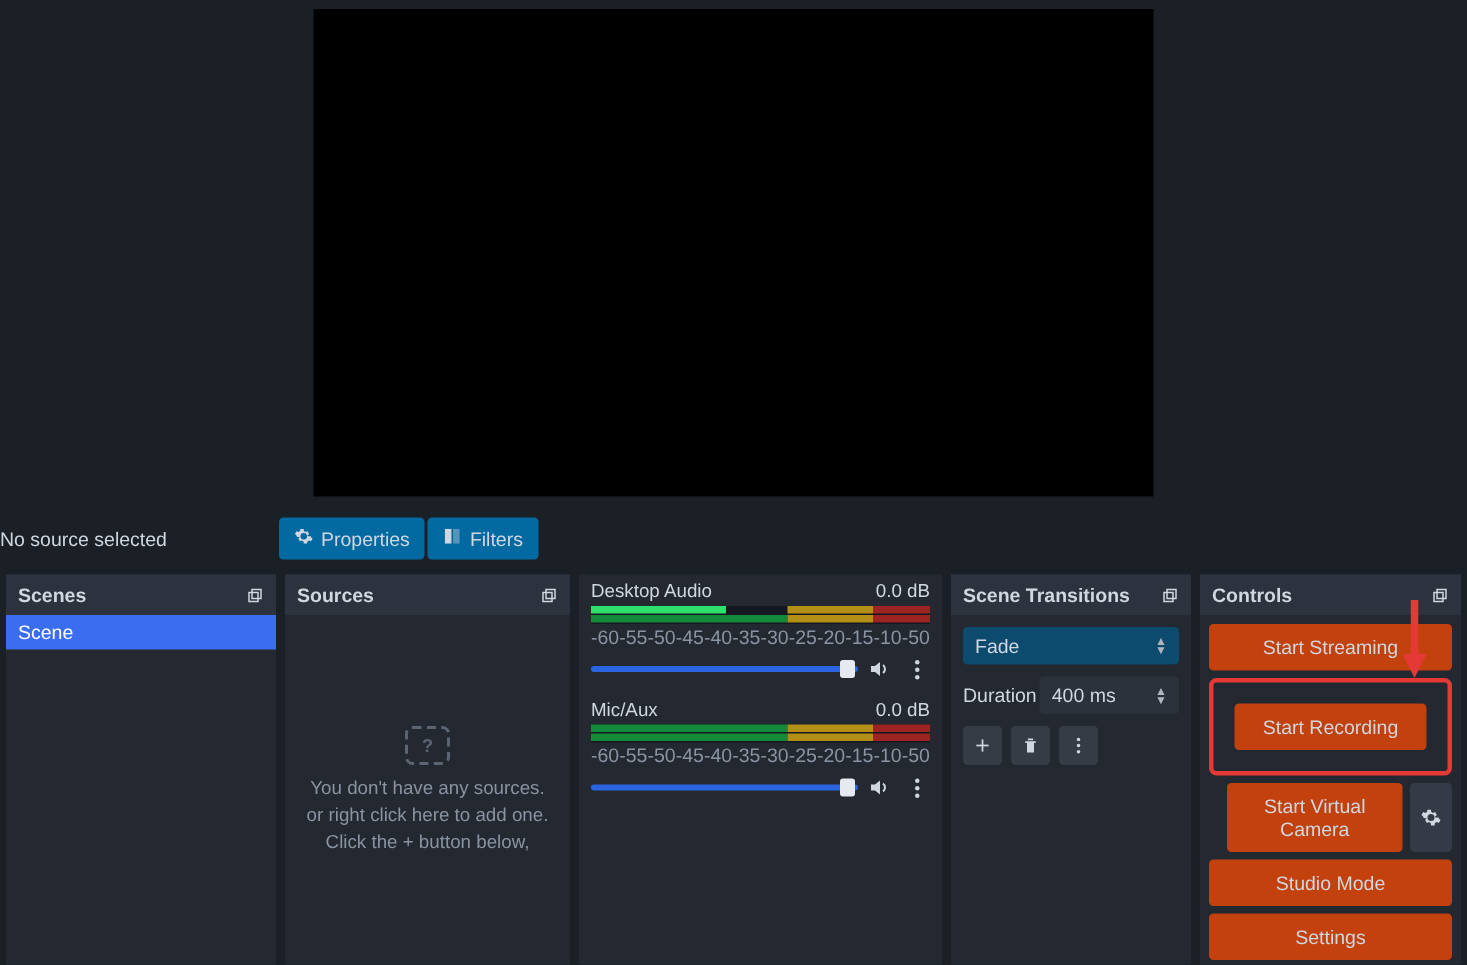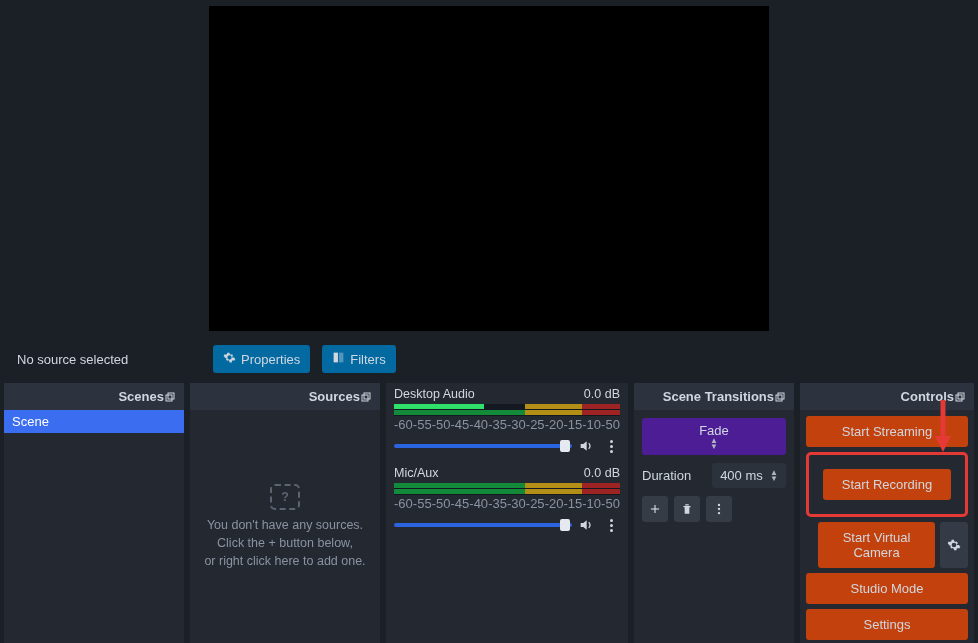--- a/index.html
+++ b/index.html
@@ -22,22 +22,22 @@
       padding-bottom: 10px;
     }
     .preview {
       width: 560px;
       height: 325px;
       background: #000;
     }
     .props-row {
       display: flex;
       align-items: center;
-      padding: 4px 8px 10px 17px;
-      gap: 12px;
+      padding: 4px 8px 10px 0;
+      gap: 2px;
     }
     .props-row .no-source {
       flex: 0 0 184px;
     }
     .btn {
       background: #0369a1;
       color: #d1d7e0;
       border: none;
       padding: 6px 10px;
       font-size: 13px;
@@ -61,21 +61,21 @@
     .panel-sources  { width: 190px; }
     .panel-mixer    { width: 242px; }
     .panel-trans    { width: 160px; }
     .panel-controls { flex: 1; }
 
     .panel-header {
       background: #2d333e;
       padding: 6px 8px;
       font-weight: 600;
       display: flex;
-      justify-content: flex-end;
+      justify-content: space-between;
       align-items: center;
     }
     .popout {
       width: 12px; height: 12px;
       display: inline-block;
     }
     .panel-body {
       flex: 1;
       height: 168px;
       overflow: hidden;
@@ -187,36 +187,35 @@
       display: flex;
       flex-direction: column;
       align-items: center;
       gap: 2px;
       cursor: pointer;
     }
     .kebab span { width: 3px; height: 3px; background: #cfd5de; border-radius: 50%; }
     
     .trans-body { padding: 8px; display: flex; flex-direction: column; gap: 8px; font-size: 13px; }
     .select-like {
-      background: #4c1d95;
+      background: #0c4a6e;
       padding: 5px 8px;
       border-radius: 3px;
       display: flex;
       justify-content: space-between;
       align-items: center;
-      flex-direction: column;
     }
     .spin-arrows {
       display: flex;
       flex-direction: column;
       line-height: 6px;
       font-size: 8px;
       color: #aeb6c2;
     }
-    .duration-row { display: flex; align-items: center; gap: 21px; }
+    .duration-row { display: flex; align-items: center; gap: 2px; }
     .duration-input {
       flex: 1;
       background: #2c323c;
       padding: 5px 8px;
       border-radius: 3px;
       display: flex;
       justify-content: space-between;
       align-items: center;
     }
     .trans-btnrow {
@@ -335,22 +334,22 @@
       <span class="popout"><svg viewBox="0 0 24 24">
             <rect x="4" y="8" width="12" height="12" fill="none" stroke="currentColor" stroke-width="2"></rect>
             <rect x="8" y="4" width="12" height="12" fill="none" stroke="currentColor" stroke-width="2"></rect>
           </svg></span>
     </div>
     <div class="panel-body">
       <div class="sources-empty">
         <div class="dashed-q">?</div>
         <div>
           <div>You don't have any sources.</div>
+          <div>or right click here to add one.</div>
           <div>Click the + button below,</div>
-          <div>or right click here to add one.</div>
         </div>
       </div>
     </div>
     <div class="panel-footer">
       <button class="icon-btn">
           <svg viewBox="0 0 24 24">
             <path d="M11 5h2v14h-2z"></path>
             <path d="M5 11h14v2H5z"></path>
           </svg>
         </button>

